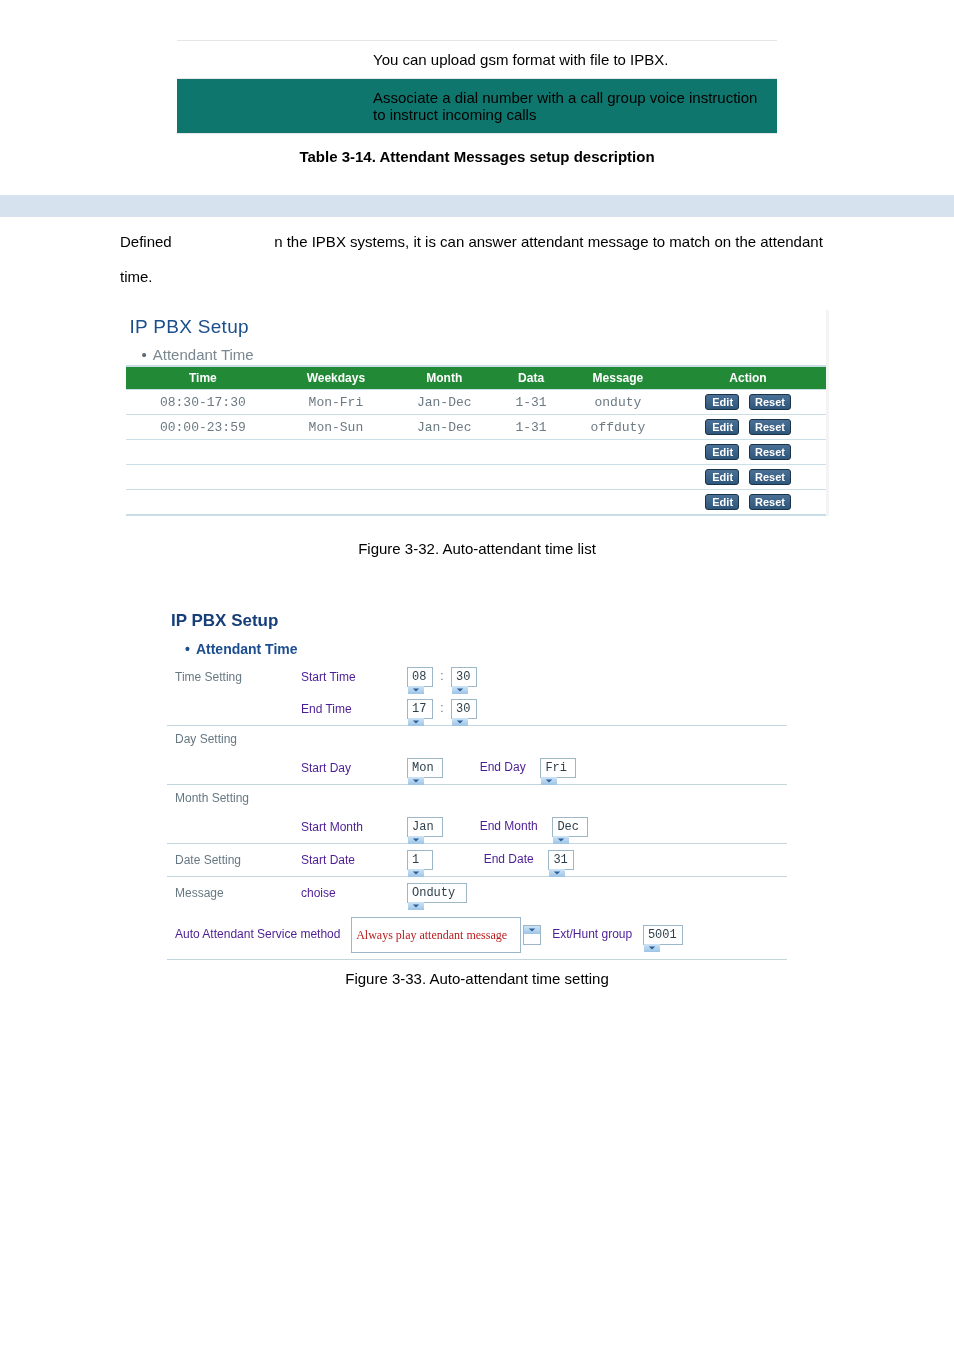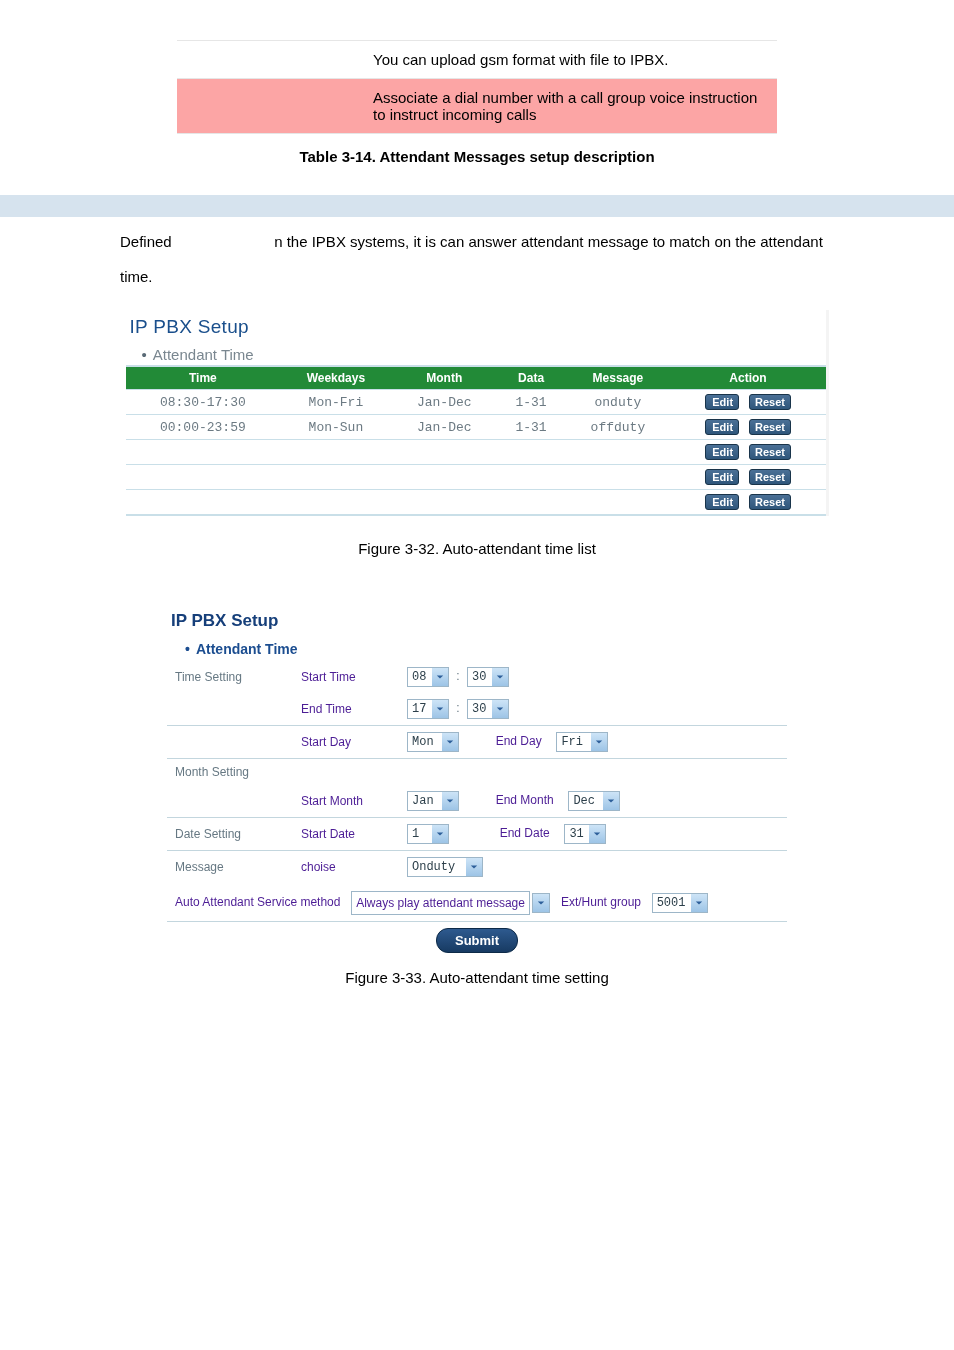--- a/index.html
+++ b/index.html
@@ -21,21 +21,21 @@
   .desc-table {
     width: 600px;
     margin: 0 auto 0 auto;
     border-collapse: collapse;
   }
   .desc-table td {
     padding: 10px 12px;
     font-size: 15px;
   }
   .desc-row-even {
-    background: #fca5a5;
+    background: #0f766e;
     margin-left: 35px;
   }
   .desc-row-even td {
     border-top: 1px solid #e6e6e6;
     border-bottom: 1px solid #e6e6e6;
   }
   .desc-table tr:first-child td {
     border-top: 1px solid #e6e6e6;
   }
   .desc-table tr:last-child td {
@@ -176,20 +176,21 @@
     display: inline-flex;
     align-items: stretch;
     border: 1px solid #9db6c8;
     background: #fff;
     font-family: "Courier New", monospace;
     font-size: 12px;
     color: #2c3f4a;
     height: 18px;
     vertical-align: middle;
     box-sizing: content-box;
+    flex-direction: column;
   }
   .fake-select .sel-val {
     padding: 1px 4px;
     min-width: 16px;
     text-align: left;
     line-height: 16px;
   }
   .fake-select .sel-btn {
     width: 16px;
     background: linear-gradient(#cde4f7, #9dc4e6);
@@ -198,24 +199,24 @@
     justify-content: center;
   }
   .fake-select .sel-btn svg {
     width: 8px;
     height: 8px;
   }
   .fake-input {
     display: inline-block;
     border: 1px solid #9db6c8;
     background: #fff;
-    font-family: Liberation Sans, sans-serif;
+    font-family: Liberation Serif, serif;
     font-size: 12px;
-    color: #4c1d95;
-    padding: 3px 4px;
+    color: #b91c1c;
+    padding: 9px 4px;
     height: 16px;
     line-height: 16px;
     vertical-align: middle;
     min-width: 160px;
   }
 
   .submit-row {
     text-align: center;
     padding: 16px 0;
   }
@@ -384,20 +385,25 @@
                   </svg>
             </span>
           </span>
         </td>
       </tr>
 
       <tr class="setting-divider">
             <td colspan="3"></td>
           </tr>
       <tr>
+        <td>Day Setting</td>
+        <td></td>
+            <td></td>
+      </tr>
+      <tr>
         <td></td>
         <td class="label-txt">Start Day</td>
         <td>
           <span class="fake-select">
             <span class="sel-val" style="min-width:26px;">Mon</span>
             <span class="sel-btn">
               <svg viewBox="0 0 10 10">
                     <path d="M1 3 L5 7 L9 3 Z" fill="#2d5f9a"></path>
                   </svg>
             </span>
@@ -519,25 +525,20 @@
                     <path d="M1 3 L5 7 L9 3 Z" fill="#2d5f9a"></path>
                   </svg>
             </span>
           </span>
         </td>
       </tr>
 
       <tr class="setting-divider">
             <td colspan="3"></td>
           </tr>
-      <tr>
-        <td colspan="3" class="submit-row">
-          <span class="submit-btn">Submit</span>
-        </td>
-      </tr>
 
     </tbody>
       </table>
   </div>
 
   <div class="fig-caption" style="margin-top:10px; margin-bottom:10px;">Figure 3-33. Auto-attendant time setting</div>
 
 </div>
 
 </body></html>

